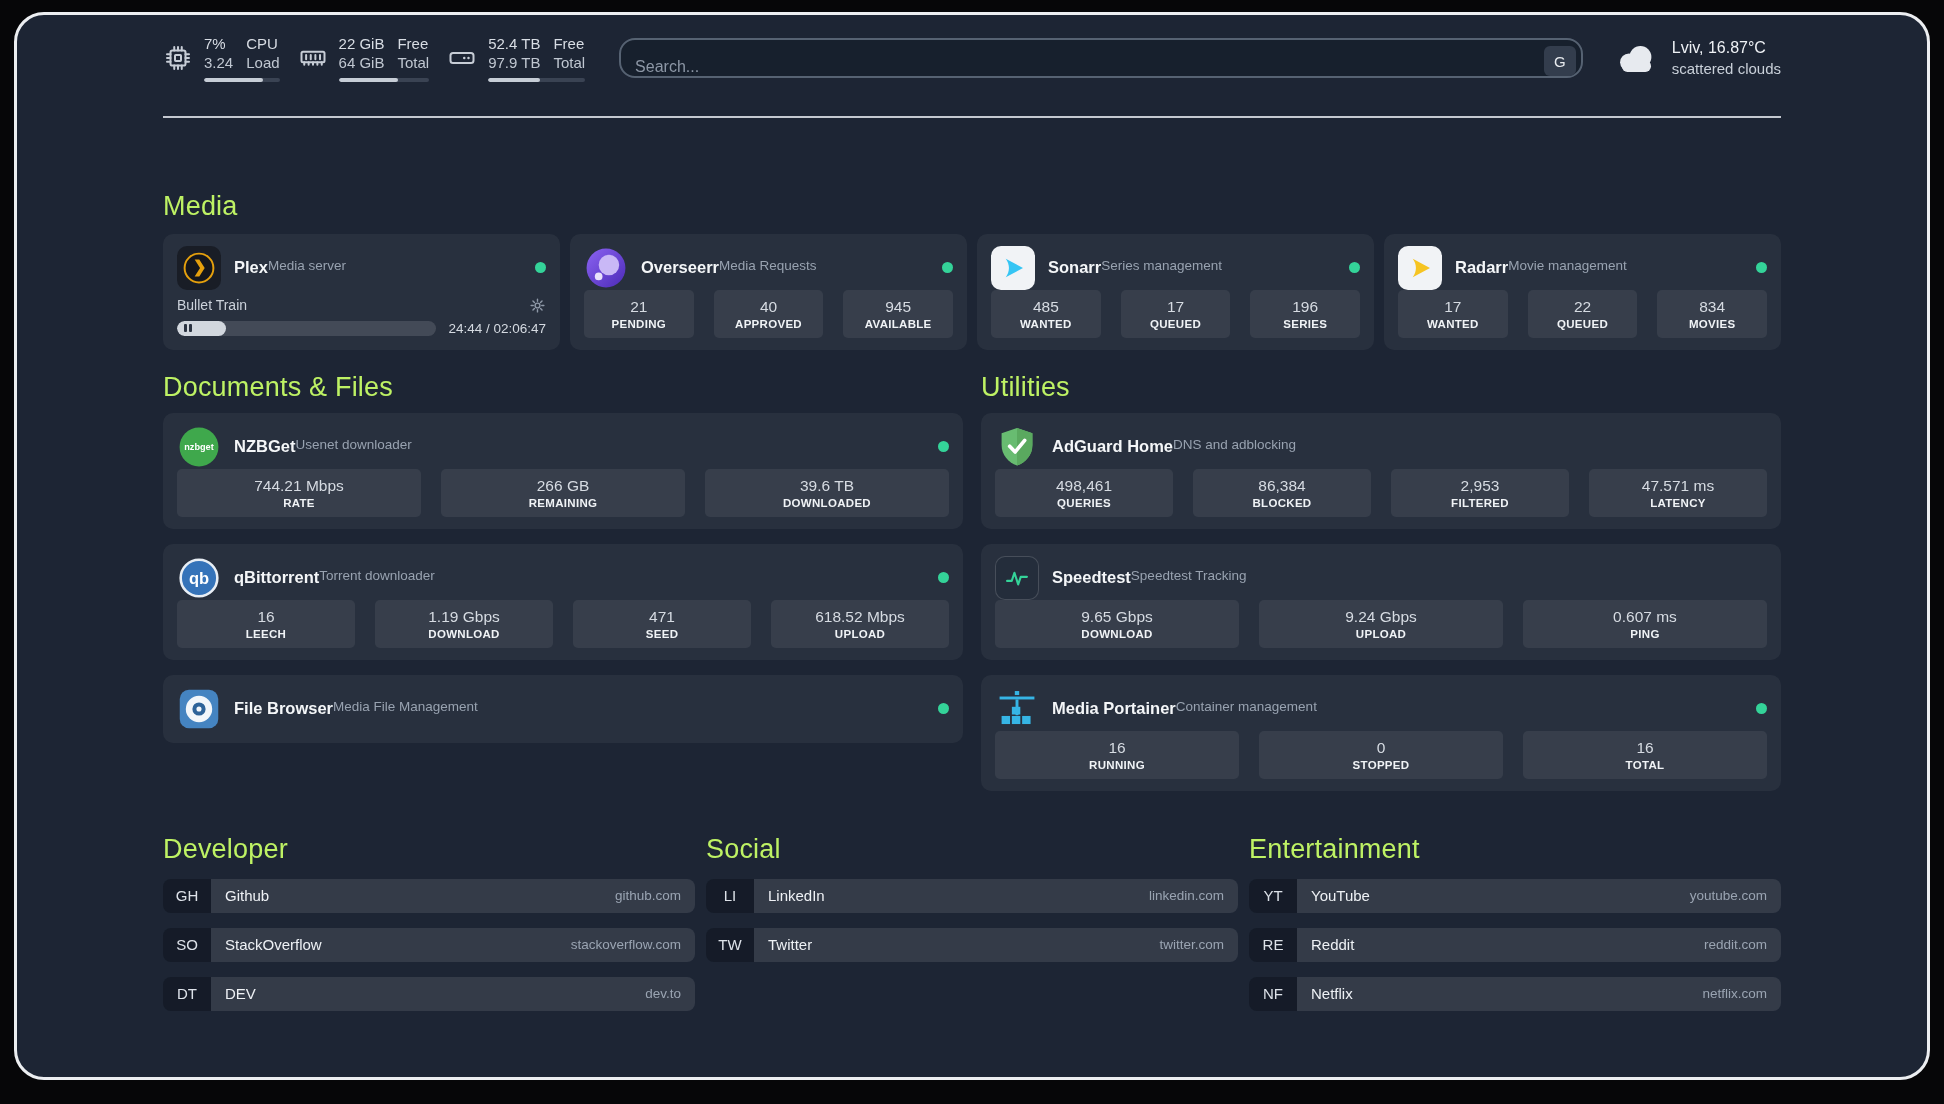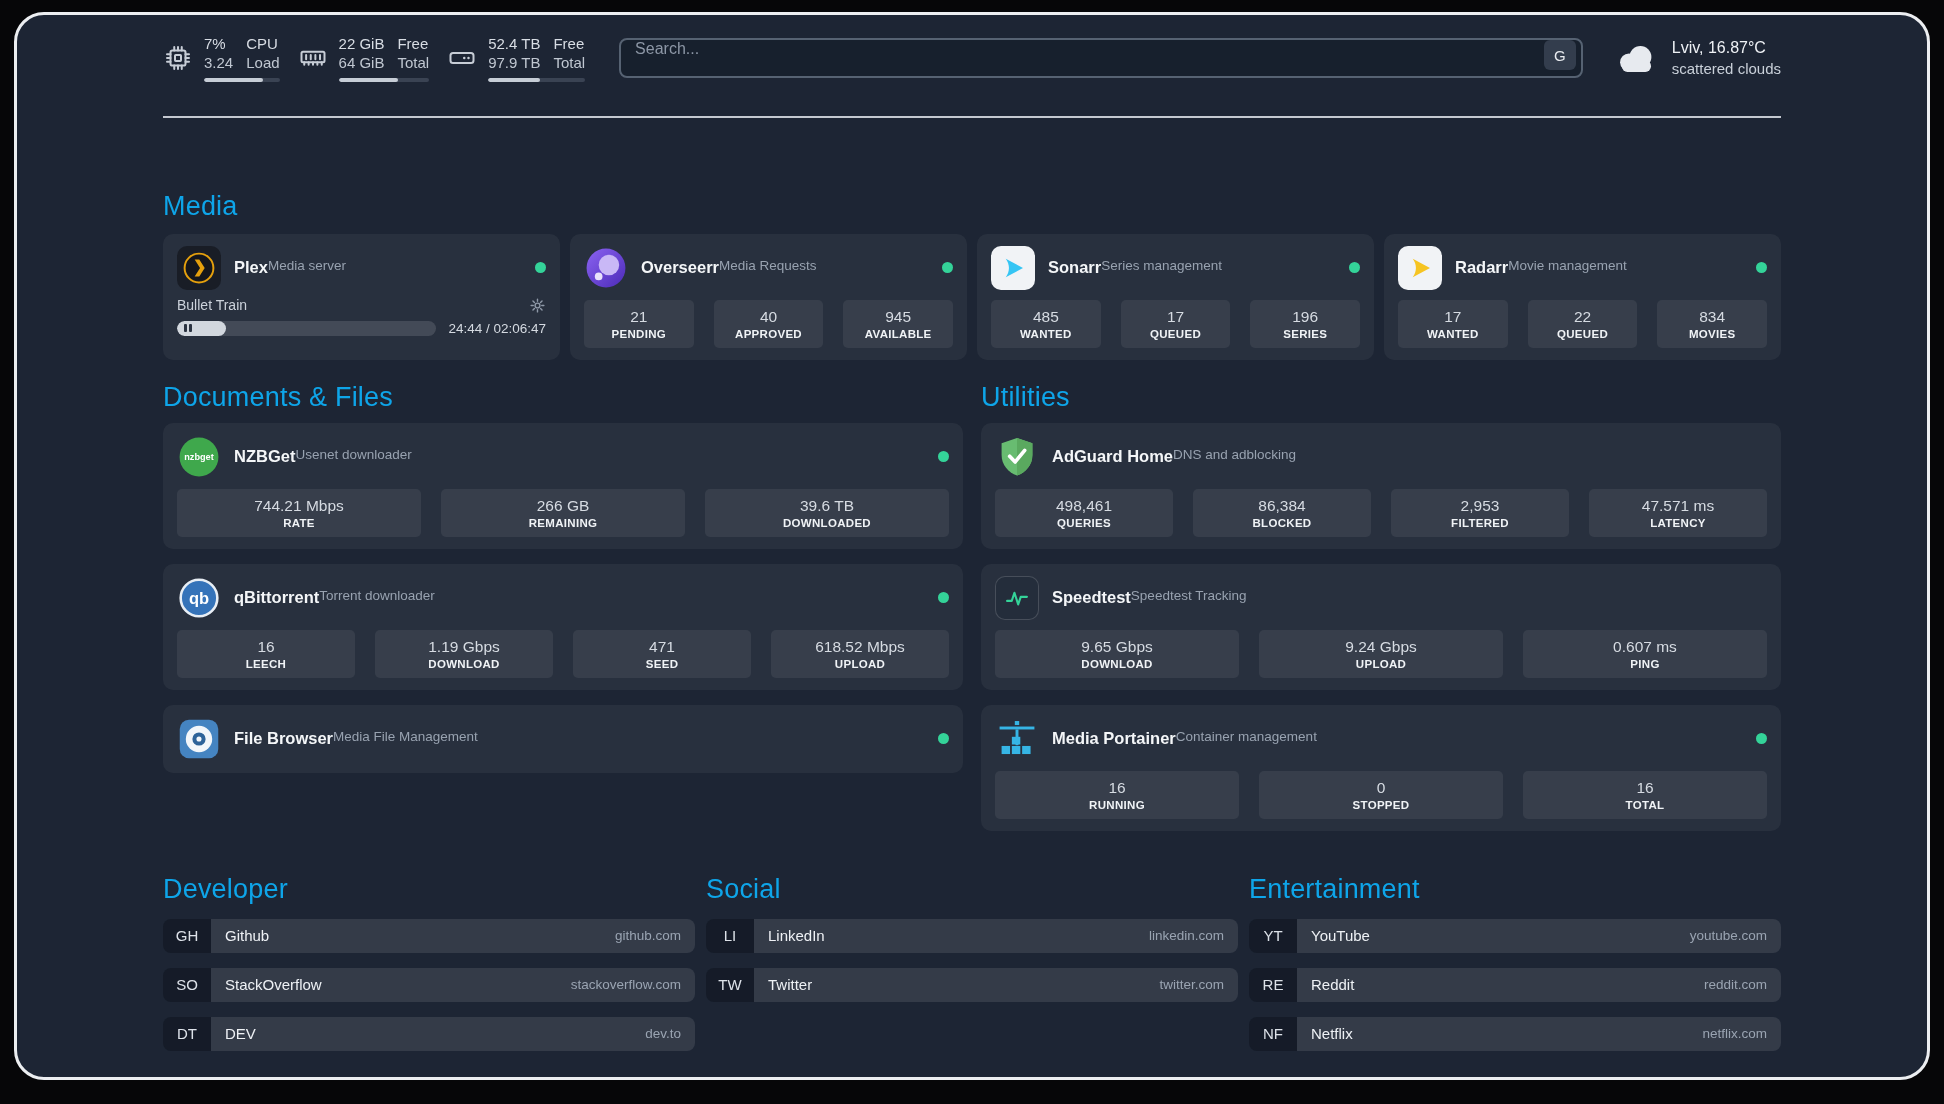--- a/index.html
+++ b/index.html
@@ -14,53 +14,53 @@
   .sys-widgets{display:flex;gap:18px;flex-shrink:0}
   .sys-widget{display:flex;align-items:center;gap:11px}
   .sys-icon{width:30px;height:30px;color:#c7cdd6;flex-shrink:0}
   .sys-icon svg{width:100%;height:100%}
   .sys-cols{display:flex;gap:13px}
   .sys-col{display:flex;flex-direction:column;line-height:1.25;font-size:15px;color:#d8dde4;white-space:nowrap}
   .sys-col span:last-child{color:#c0c7d1}
   .sys-bar{margin-top:5px;height:4px;background:#3a4353;border-radius:2px;overflow:hidden}
   .sys-fill{height:100%;background:#c6cdd6;border-radius:2px}
 
-  .search{flex:1;margin:0 30px 0 34px;height:40px;border:2px solid #57633f;border-color:#566272;border-radius:8px;
-          background:#17202d;display:flex;align-items:flex-start;padding:0 5px 0 14px}
+  .search{flex:1;margin:0 30px 0 34px;height:40px;border:2px solid #57633f;border-color:#566272;border-radius:16px;
+          background:#17202d;display:flex;align-items:flex-end;padding:0 5px 0 14px}
   .search input{flex:1;background:transparent;border:none;outline:none;color:#ccd3dd;font-size:16px;
                 font-family:"Liberation Sans","DejaVu Sans",sans-serif}
   .search input::placeholder{color:#8d97a6}
   .search-g{width:32px;height:30px;background:#333d4d;border-radius:6px;color:#e8ebef;display:flex;
             align-items:center;justify-content:center;font-size:15px;cursor:pointer}
 
   .weather{display:flex;align-items:center;gap:13px;flex-shrink:0}
   .weather-icon{width:46px;height:34px}
   .weather-text{display:flex;flex-direction:column;line-height:1.3;font-size:16px;color:#eef1f5}
   .weather-text span:last-child{font-size:15px;color:#c9d0d9}
 
   .divider{margin-top:34px;border-bottom:2px solid rgba(233,237,243,0.82)}
 
   
-  .section-title{font-size:27px;font-weight:500;color:#0ea5e9;letter-spacing:.2px;line-height:32px}
+  .section-title{font-size:27px;font-weight:500;color:#bef264;letter-spacing:.2px;line-height:32px}
   .mt-media{margin-top:72px}
   .media-grid{margin-top:12px;display:grid;grid-template-columns:repeat(4,1fr);gap:10px}
 
   .card{background:rgba(255,255,255,0.05);border-radius:10px;padding:12px 14px;cursor:pointer}
   .card-head{display:flex;align-items:center;gap:13px}
   .app-icon{width:44px;height:44px;border-radius:10px;display:flex;align-items:center;justify-content:center;flex-shrink:0}
   .app-icon svg{width:100%;height:100%}
   .tile-dark{background:#191d26;padding:4px}
   .tile-white{background:#f1f3f6;padding:7px}
   .tile-speed{background:#242d3b;border:1.5px solid rgba(255,255,255,0.16);padding:7px}
   .head-text{display:flex;line-height:1.32}
   .svc-name{font-size:16.5px;font-weight:600;color:#f4f6f8}
   .svc-desc{font-size:13.5px;color:#98a2b0}
   .status-dot{width:11px;height:11px;border-radius:50%;background:#34d399;margin-left:auto;flex-shrink:0}
 
-  .stats{display:flex;gap:20px;margin-top:10px}
+  .stats{display:flex;gap:20px;}
   .stat{flex:1;background:rgba(255,255,255,0.07);border-radius:5px;text-align:center;padding:8px 2px 7px}
   .stat-value{font-size:15.5px;color:#d6dbe2;line-height:18px}
   .stat-label{font-size:11.5px;font-weight:700;color:#f0f3f6;margin-top:2px;letter-spacing:.3px;line-height:13px}
 
   
   .player{margin-top:7px}
   .player-row1{display:flex;align-items:center;justify-content:space-between;font-size:14px;color:#ccd2db}
   .gear{width:17px;height:17px;color:#8f99a8;cursor:pointer}
   .gear svg{width:100%;height:100%}
   .player-row2{display:flex;align-items:center;gap:12px;margin-top:7px}

